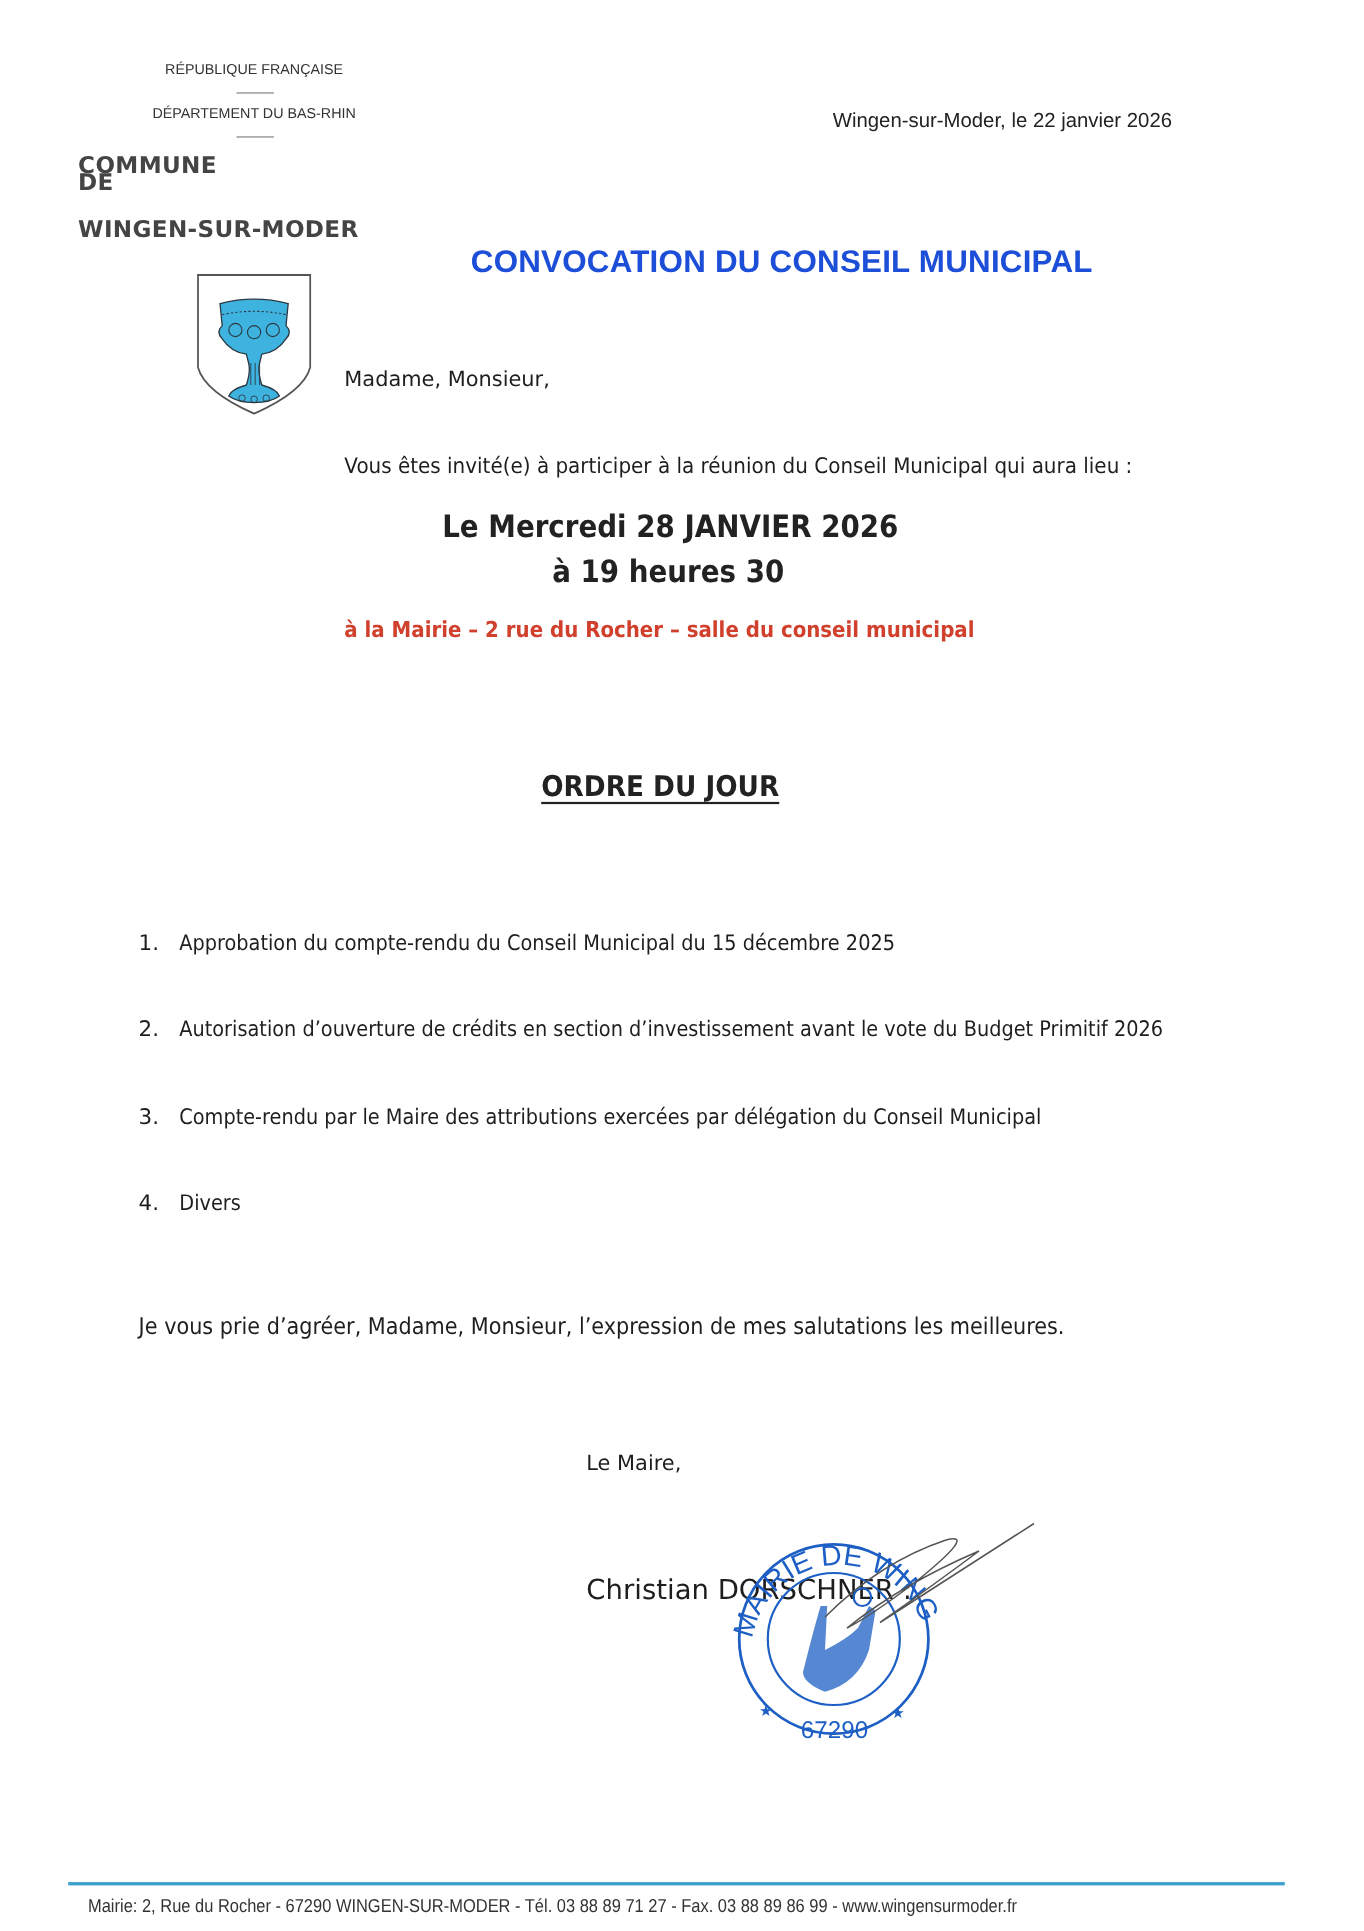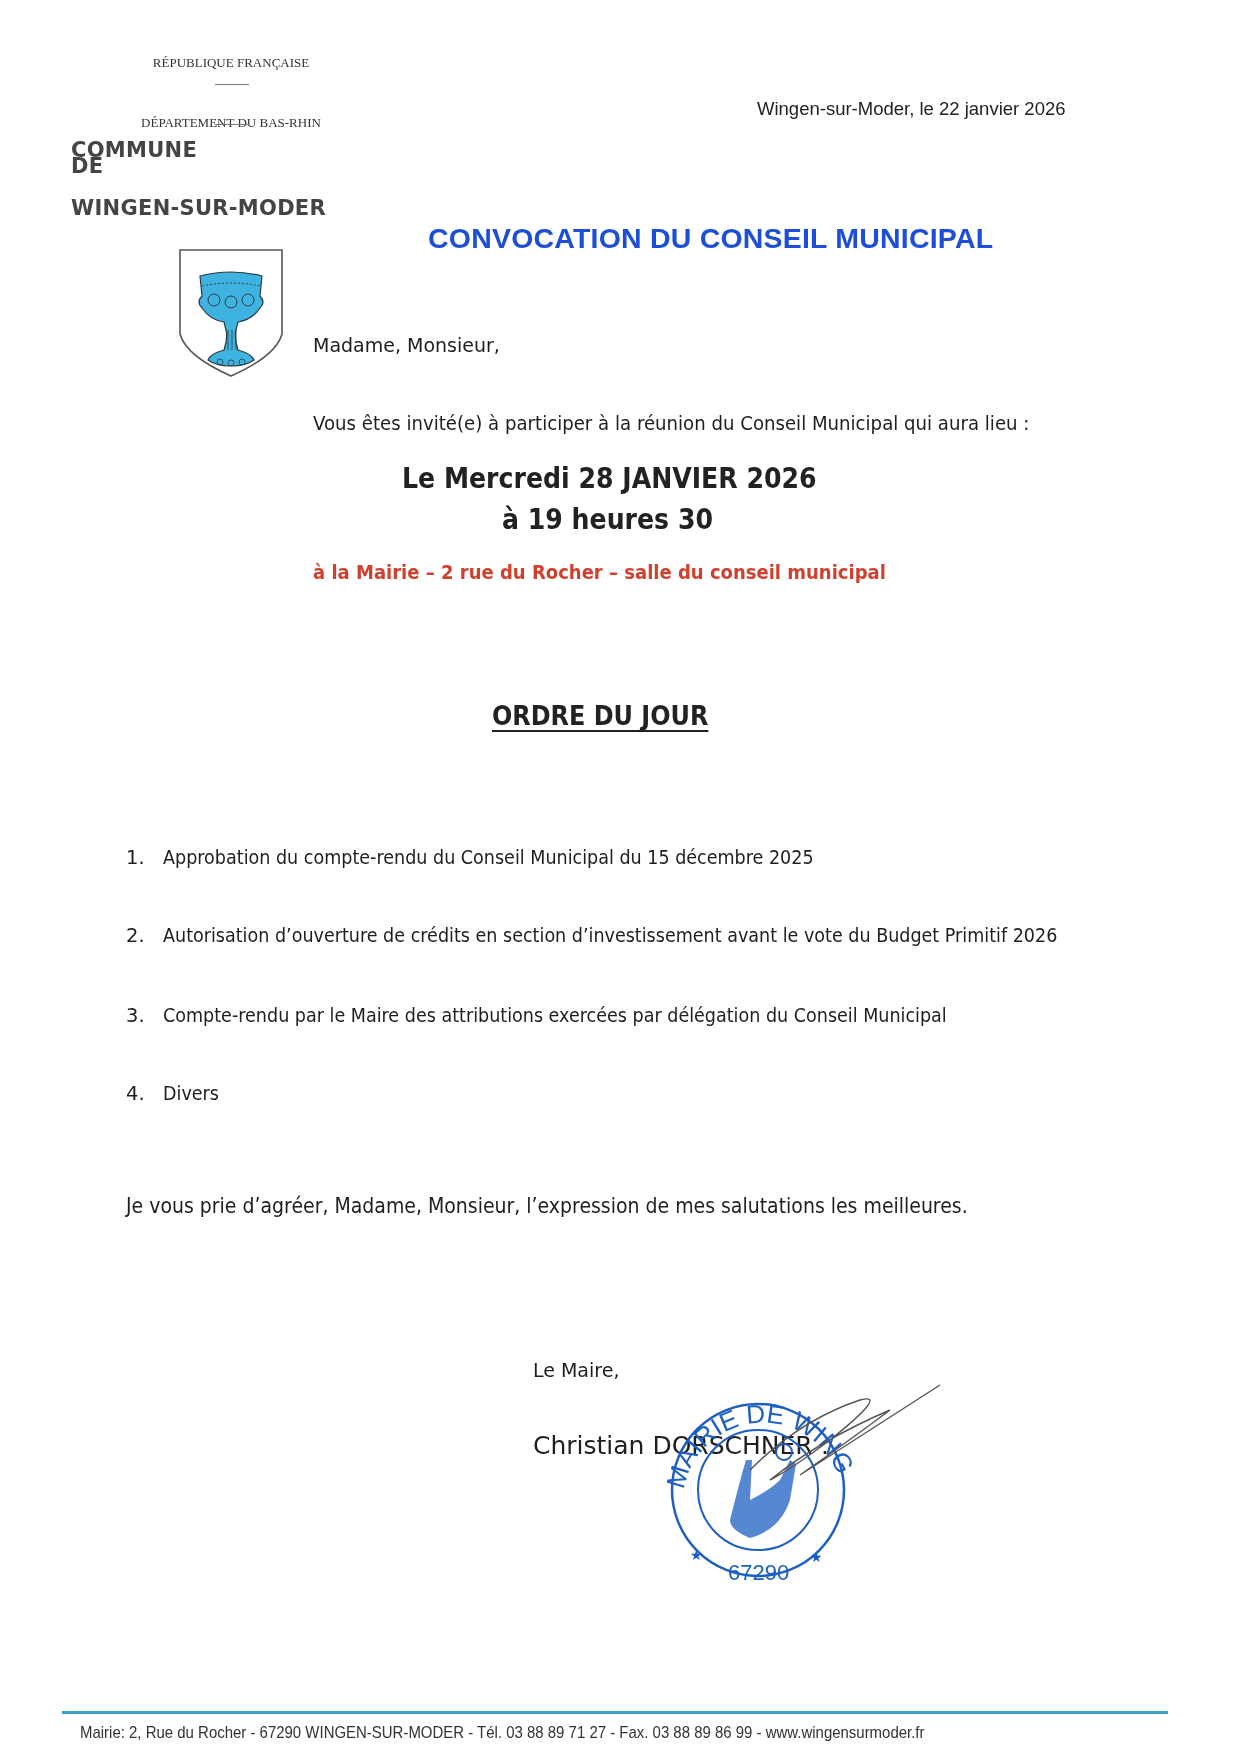--- a/index.html
+++ b/index.html
@@ -1,55 +1,55 @@
 <!DOCTYPE html>
 <html><head>
 <meta charset="utf-8">
 <style>
   html, body { margin:0; padding:0; background:#ffffff; }
   body { width:1240px; height:1755px; position:relative; overflow:hidden; color:#1e1e1e; }
   .abs { position:absolute; white-space:nowrap; }
   .sans { font-family: "Liberation Sans", sans-serif; }
   .body-font { font-family: "DejaVu Sans", sans-serif; }
 
-  .hdr-small { font-size:13px; color:#333; text-align:center; width:300px; left:81px;font-family:Liberation Serif, serif; }
+  .hdr-small { font-size:13px; color:#333; text-align:center; width:300px; left:81px; }
   .hdr-dash { left:215px; width:34px; height:1px; background:#777; }
   .commune { font-family:"DejaVu Sans", sans-serif; font-weight:bold; color:#444; font-size:21px; width:320px; left:71px; letter-spacing:0.3px; }
 
   .date { left:757px; top:98px; font-size:18.5px; color:#222; }
   .title { left:428px; top:222px; font-size:28.5px; font-weight:bold; color:#1d4ed8; letter-spacing:0.2px; }
 
   .shield { left:176px; top:246px; width:110px; height:134px; }
 
   .greeting { left:313px; top:334px; font-size:19px; }
   .invite { left:313px; top:412px; font-size:19.5px; transform:scaleX(0.93); transform-origin:left; }
   .when1 { left:402px; top:462px; font-size:28px; font-weight:bold; color:#222; transform:scaleX(0.9); transform-origin:left; }
   .when2 { left:502px; top:503px; font-size:28px; font-weight:bold; color:#222; transform:scaleX(0.9); transform-origin:left; }
   .where { left:313px; top:560px; font-size:20px; font-weight:bold; transform:scaleX(0.9); transform-origin:left; }
 
   .agenda-title { left:492px; top:701px; font-size:26px; font-weight:bold; color:#222; text-decoration:underline; text-underline-offset:5px; text-decoration-thickness:2px; transform:scaleX(0.92); transform-origin:left; }
 
   .item-num { left:126px; font-size:19.5px; }
   .item-text { left:163px; font-size:19.5px; transform:scaleX(0.9); transform-origin:left; }
 
   .closing { left:126px; top:1194px; font-size:21px; transform:scaleX(0.9); transform-origin:left; }
-  .sign1 { left:533px; top:1319px; font-size:19px;margin-top:40px; }
+  .sign1 { left:533px; top:1319px; font-size:19px; }
   .sign2 { left:533px; top:1431px; font-size:25px;text-align:right; }
 
   .stamp { left:650px; top:1380px; width:300px; height:220px; }
 
   .footer-line { left:62px; top:1711px; width:1106px; height:3px; background:#3aa0cc; }
   .footer { left:80px; top:1723px; font-size:17px; color:#333; transform:scaleX(0.88); transform-origin:left; }
 </style>
 </head>
 <body>
 
 <div class="abs sans hdr-small" style="top:55px;">RÉPUBLIQUE FRANÇAISE</div>
 <div class="abs hdr-dash" style="top:84px;"></div>
-<div class="abs sans hdr-small" style="top:95px;margin-top:20px;">DÉPARTEMENT DU BAS-RHIN</div>
+<div class="abs sans hdr-small" style="top:95px;">DÉPARTEMENT DU BAS-RHIN</div>
 <div class="abs hdr-dash" style="top:124px;"></div>
 <div class="abs commune" style="top:138px;">COMMUNE</div>
 <div class="abs commune" style="top:154px;">DE</div>
 <div class="abs commune" style="top:196px;">WINGEN-SUR-MODER</div>
 
 <div class="abs shield">
   <svg width="110" height="134" viewBox="0 0 110 134">
     <path d="M4 4 L106 4 L106 88 Q100 110 55 130 Q10 110 4 88 Z" fill="#fff" stroke="#555" stroke-width="1.6"></path>
     <path d="M24 30 Q55 22 86 30 L84 50 Q90 56 84 62 Q76 74 62 76 L60 84 Q58 92 62 104 Q76 108 78 114 Q70 120 55 120 Q40 120 32 114 Q34 108 48 104 Q52 92 50 84 L48 76 Q34 74 26 62 Q20 56 26 50 Z" fill="#3fb3e0" stroke="#2a3a44" stroke-width="1.2"></path>
     <path d="M26 40 Q55 34 84 40" fill="none" stroke="#2a3a44" stroke-width="1" stroke-dasharray="2 2"></path>

